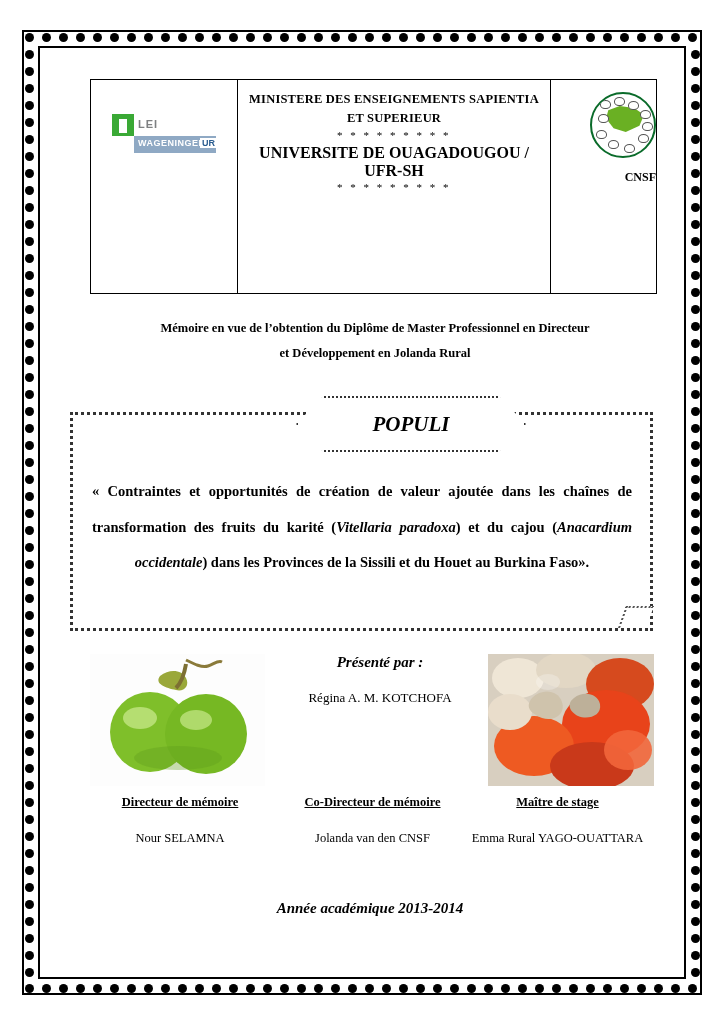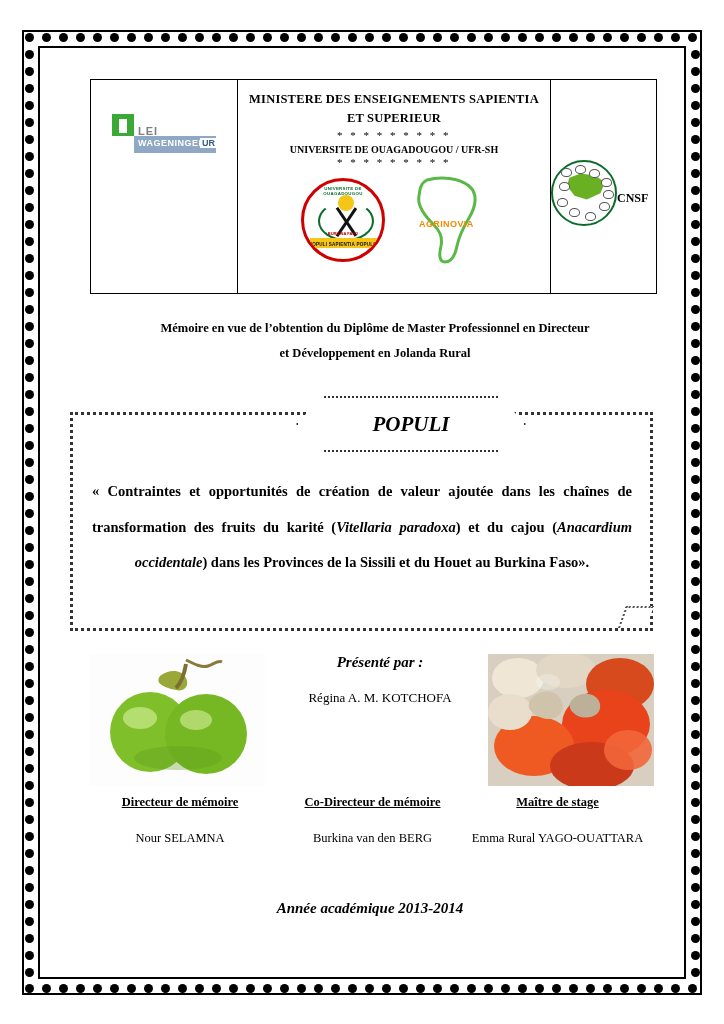--- a/index.html
+++ b/index.html
@@ -76,22 +76,22 @@
     flex: 1;
     border-right: 1px solid #000;
     display: flex;
     flex-direction: column;
     align-items: center;
     padding-top: 10px;
   }
   .cell-right {
     width: 105px;
     display: flex;
-    flex-direction: row;
-    align-items: center;
+    flex-direction: column;
+    align-items: flex-end;
     padding-top: 12px;
   }
 
   
   .lei-logo {
     width: 104px;
     height: 44px;
     position: relative;
     margin-top: 10px;
   }
@@ -102,21 +102,21 @@
   }
   .lei-logo .lei-green::after {
     content: "";
     position: absolute;
     left: 7px; top: 5px;
     width: 8px; height: 14px;
     background: #fff;
   }
   .lei-logo .lei-text {
     position: absolute;
-    left: 26px; top: 11px;
+    left: 26px; top: 4px;
     font-family: "Liberation Sans", sans-serif;
     font-size: 11px;
     font-weight: bold;
     letter-spacing: 1px;
     color: #7e8082;
   }
   .lei-logo .lei-bar {
     position: absolute;
     left: 22px; top: 22px;
     width: 82px; height: 17px;
@@ -152,21 +152,21 @@
   }
   .stars {
     font-size: 11px;
     letter-spacing: 2.5px;
     line-height: 1.4;
     text-align: center;
   }
   .univ-line {
     font-family: "Liberation Serif", serif;
     font-weight: bold;
-    font-size: 10px;
+    font-size: 16px;
     text-align: center;
     margin-top: 1px;
   }
   .mid-logos {
     display: flex;
     align-items: center;
     justify-content: center;
     gap: 26px;
     margin-top: 4px;
   }
@@ -654,40 +654,20 @@
         </div>
       </div>
 
       <div class="head-cell cell-mid">
         <div class="minist-line">MINISTERE DES ENSEIGNEMENTS SAPIENTIA</div>
         <div class="minist-line">ET SUPERIEUR</div>
         <div class="stars">* * * * * * * * *</div>
         <div class="univ-line">UNIVERSITE DE OUAGADOUGOU / UFR-SH</div>
         <div class="stars">* * * * * * * * *</div>
 
-        <div class="mid-logos">
-          <div class="seal">
-            <div class="ring-text-top">UNIVERSITE DE OUAGADOUGOU</div>
-            <div class="seal-core">
-              <div class="arc"></div>
-              <div class="sun"></div>
-              <div class="x-mark"></div>
-            </div>
-            <div class="bf-txt">BURKINA FASO</div>
-            <div class="banner"></div>
-            <div class="banner-txt">POPULI  SAPIENTIA  POPULO</div>
-          </div>
-
-          <div class="agrinovia">
-            <svg class="agri-svg" width="76" height="92" viewBox="0 0 76 92" aria-hidden="true">
-              <path d="M16 6 C30 2 48 4 58 12 C68 20 64 34 58 44 C52 54 48 62 46 72 C44 82 40 88 34 88 C28 88 28 80 30 72 C32 62 28 56 22 50 C14 42 6 32 8 22 C9 14 10 9 16 6 Z" fill="none" stroke="#58b947" stroke-width="3"></path>
-            </svg>
-            <div class="agri-word">AGRINOVIA</div>
-          </div>
-        </div>
       </div>
 
       <div class="head-cell cell-right">
         <div class="cnsf-logo">
           <div class="map"></div>
           <div class="seeds">
             <div class="seed" style="left:8px;  top:6px;"></div>
             <div class="seed" style="left:22px; top:3px;"></div>
             <div class="seed" style="left:36px; top:7px;"></div>
             <div class="seed" style="left:48px; top:16px;"></div>
@@ -752,21 +732,21 @@
     <div class="presente">Présenté par :</div>
     <div class="presente-name">Régina A. M. KOTCHOFA</div>
 
     <div class="sup-row">
       <div class="sup-col" style="width:200px;">
         <div class="sup-title">Directeur de mémoire</div>
         <div class="sup-name">Nour SELAMNA</div>
       </div>
       <div class="sup-col" style="width:185px;">
         <div class="sup-title">Co-Directeur de mémoire</div>
-        <div class="sup-name">Burkina van den BERG</div>
+        <div class="sup-name">Jolanda van den CNSF</div>
       </div>
       <div class="sup-col" style="width:185px;">
         <div class="sup-title">Maître de stage</div>
         <div class="sup-name">Emma Rural YAGO-OUATTARA</div>
       </div>
     </div>
 
     <div class="annee">Année académique 2013-2014</div>
   </div>
 </div>

